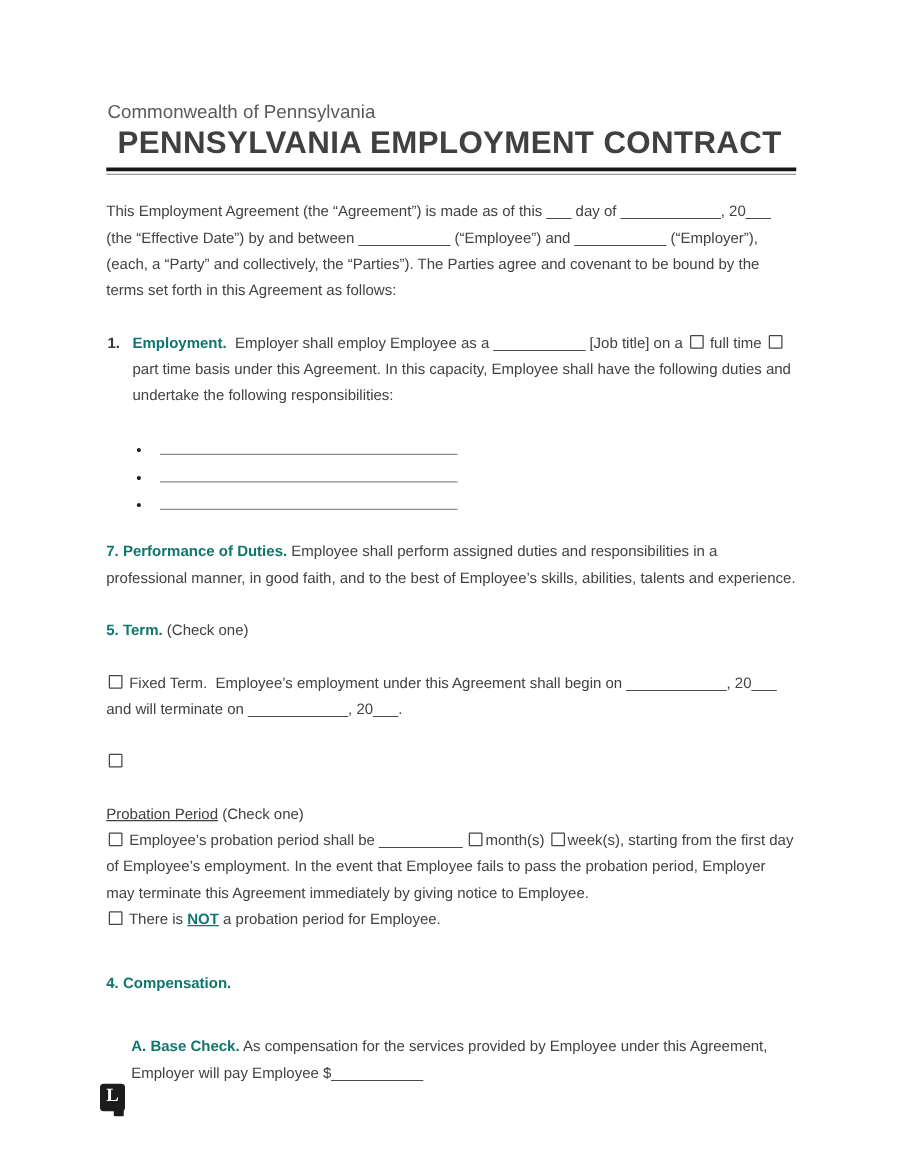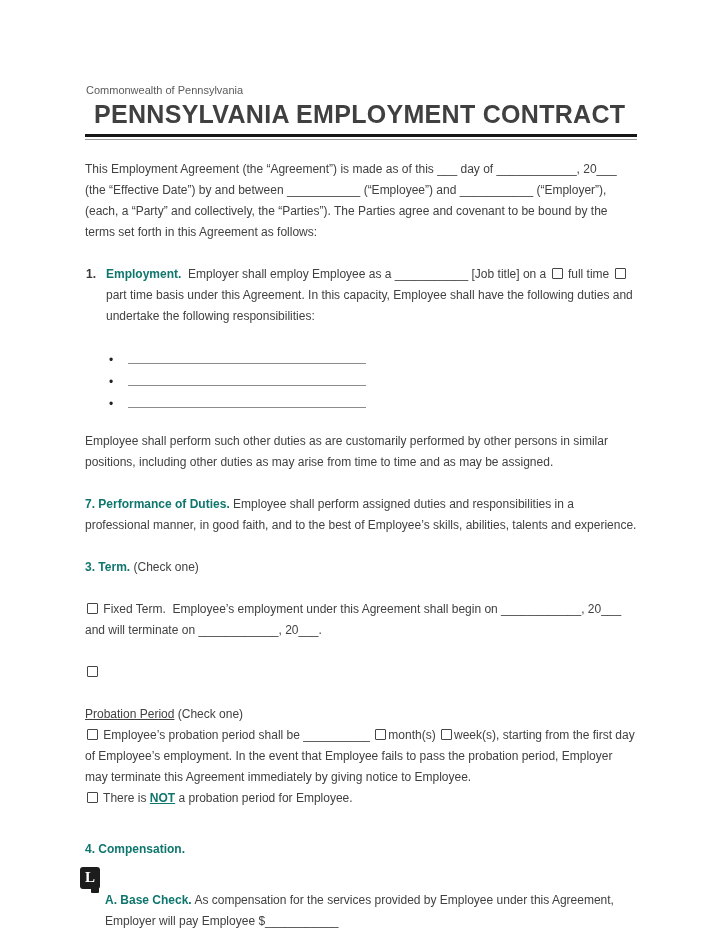--- a/index.html
+++ b/index.html
@@ -3,21 +3,21 @@
 <meta charset="utf-8">
 <style>
   html,body { margin:0; padding:0; background:#ffffff; }
   .page {
     position:relative; width:720px; height:931px; background:#ffffff;
     font-family:"Liberation Sans","DejaVu Sans",sans-serif;
     font-size:12px; line-height:21px; color:#414141; overflow:hidden;
   }
   .content { position:absolute; left:85px; top:84px; width:552px; }
 
-  .doc-label { font-size:11px; line-height:12px; color:#5a5a5a; margin:0 0 3px 1px; }
+  .doc-label { font-size:15px; line-height:12px; color:#5a5a5a; margin:0 0 3px 1px; }
   .doc-title {
     font-size:25px; line-height:30px; font-weight:700; color:#404040;
     margin:0 0 5px 0; padding-left:9px; letter-spacing:0.3px; white-space:nowrap;
   }
   .title-rule { height:2px; border-top:3px solid #161616; border-bottom:1px solid #989898; margin:0 0 19px 0; }
 
   .block { margin:0 0 21px 0; text-align:left; }
   .numbered { position:relative; padding-left:21px; }
   .numbered .num { position:absolute; left:1px; top:0; font-weight:700; color:#383838; }
 
@@ -55,23 +55,22 @@
     <h1 class="doc-title">PENNSYLVANIA EMPLOYMENT CONTRACT</h1>
     <div class="title-rule"></div>
     <div>
         <div class="block para"><span>This Employment Agreement (the “Agreement”) is made as of this ___ day of ____________, 20___ (the “Effective Date”) by and between ___________ (“Employee”) and ___________ (“Employer”), (each, a “Party” and collectively, the “Parties”). The Parties agree and covenant to be bound by the terms set forth in this Agreement as follows:</span></div>
         <div class="block numbered"><span class="num">1.</span><span class="bold">Employment.</span><span>&nbsp; Employer shall employ Employee as a ___________ [Job title] on a </span><span class="checkbox"></span><span> full time </span><span class="checkbox"></span><span> part time basis under this Agreement. In this capacity, Employee shall have the following duties and undertake the following responsibilities:</span></div>
         <div class="block bullets">
           <div class="bullet-row"><span class="dot">•</span><span class="blank-line"></span></div>
           <div class="bullet-row"><span class="dot">•</span><span class="blank-line"></span></div>
           <div class="bullet-row"><span class="dot">•</span><span class="blank-line"></span></div>
         </div>
-        <div class="block para"><span>Employee shall perform such other duties as are customarily performed by other persons in similar positions, including other duties as may arise from time to time and as may be assigned.</span></div>
         <div class="block para"><span class="bold">7. Performance of Duties.</span><span> Employee shall perform assigned duties and responsibilities in a professional manner, in good faith, and to the best of Employee’s skills, abilities, talents and experience.</span></div>
-        <div class="block para"><span class="bold">3. Term.</span><span> (Check one)</span></div>
+        <div class="block para"><span class="bold">5. Term.</span><span> (Check one)</span></div>
         <div class="block para"><span class="checkbox"></span><span> Fixed Term.&nbsp; Employee’s employment under this Agreement shall begin on ____________, 20___ and will terminate on ____________, 20___.</span></div>
         <div class="block para"><span class="checkbox"></span></div>
         <div class="block para"><span class="underline">Probation Period</span><span> (Check one)</span><br><span class="checkbox"></span><span> Employee’s probation period shall be __________ </span><span class="checkbox"></span><span>month(s) </span><span class="checkbox"></span><span>week(s), starting from the first day of Employee’s employment. In the event that Employee fails to pass the probation period, Employer may terminate this Agreement immediately by giving notice to Employee.</span><br><span class="checkbox"></span><span> There is </span><span class="bold underline">NOT</span><span> a probation period for Employee.</span></div>
         <div class="block para gap-top"><span class="bold">4. Compensation.</span></div>
         <div class="block indent1 gap-top"><span class="bold">A. Base Check.</span><span> As compensation for the services provided by Employee under this Agreement, Employer will pay Employee $___________ </span></div>
       </div>
   </div>
 
   <div class="logo">
     <div class="logo-box">L</div>

